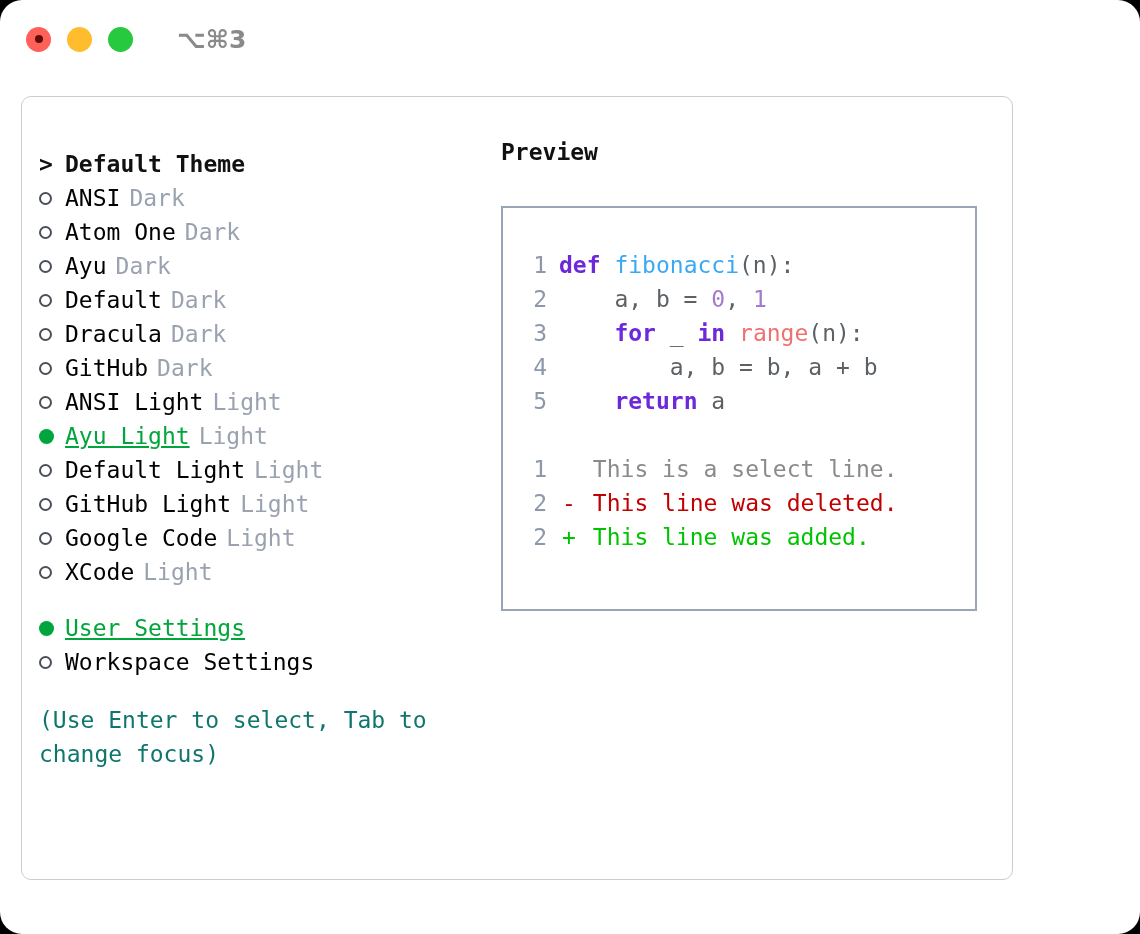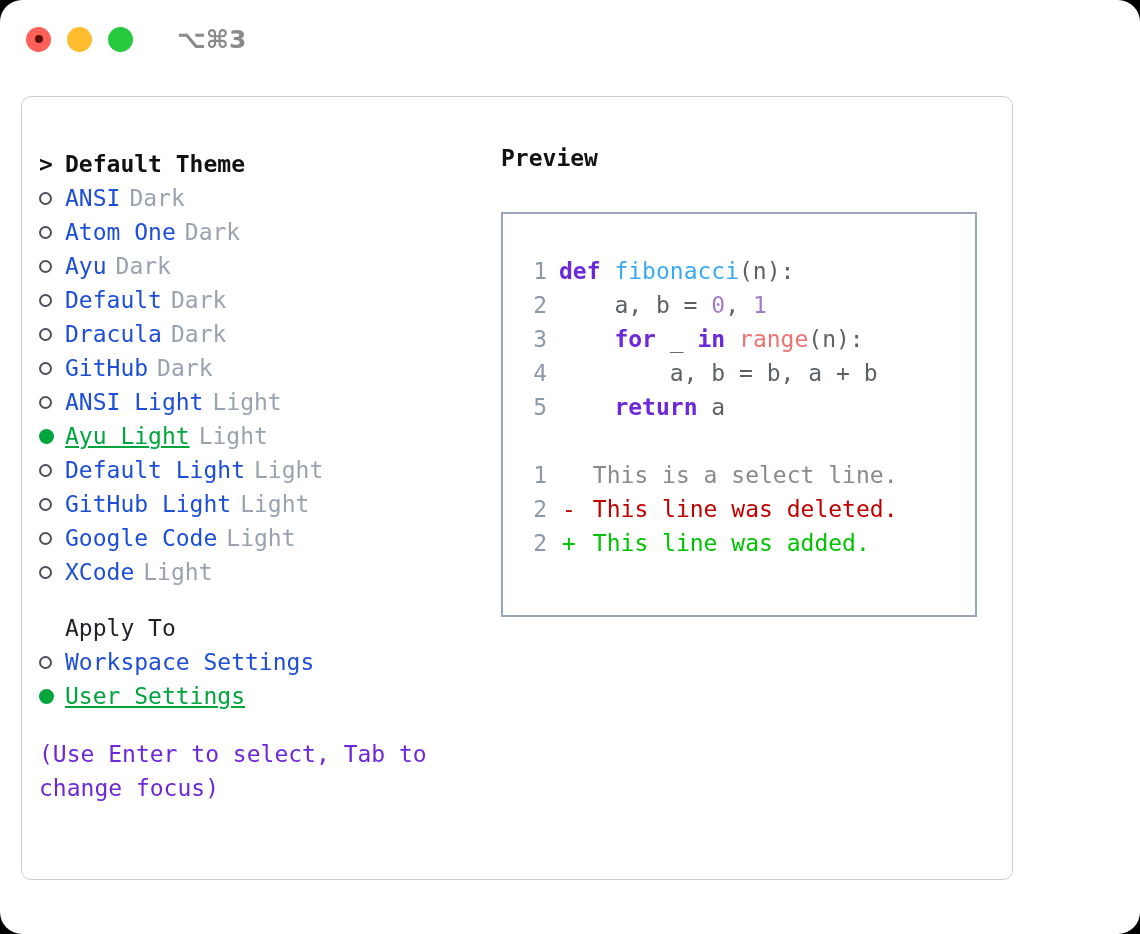--- a/index.html
+++ b/index.html
@@ -127,44 +127,44 @@
     height: 15px;
     border-radius: 50%;
     background: #00a63c;
   }
   .caret {
     font-weight: bold;
     color: #111111;
   }
   .title-row { font-weight: bold; }
   .title-row .label { color: #111111; font-weight: bold; }
-  .label { color: #1d4ed8; }
+  .label { color: #000000; }
   .label-selected { color: #00a63c; text-decoration: underline; }
   .badge {
     color: #9aa2b0;
     margin-left: 9px;
   }
   .section-head {
     color: #1d2026;
     padding-left: 26px;
   }
   .spacer-sm { height: 22px; }
   .hint {
     margin-top: 24px;
-    color: #6d28d9;
+    color: #0f766e;
     font-size: 23px;
     line-height: 34px;
     width: 400px;
   }
 
   
   .right-col {
     position: absolute;
     left: 479px;
-    top: 44px;
+    top: 38px;
     width: 495px;
   }
   .preview-title {
     font-size: 23px;
     color: #111111;
     font-weight: bold;
     line-height: 34px;
   }
   .preview-box {
     margin-top: 37px;
@@ -314,36 +314,33 @@
               <span class="marker">
                 <span class="bullet-empty"></span>
               </span>
               <span class="label">XCode</span>
               <span class="badge">Light</span>
             </div>
           </div>
 
         <div class="spacer-sm"></div>
 
-        <div class="row">
-          <span class="section-head label">Apply To</span>
-        </div>
 
         <div id="apply-items">
             <div class="row">
               <span class="marker">
+                <span class="bullet-filled"></span>
+              </span>
+              <span class="label label-selected">User Settings</span>
+            </div>
+            <div class="row">
+              <span class="marker">
                 <span class="bullet-empty"></span>
               </span>
               <span class="label">Workspace Settings</span>
-            </div>
-            <div class="row">
-              <span class="marker">
-                <span class="bullet-filled"></span>
-              </span>
-              <span class="label label-selected">User Settings</span>
             </div>
           </div>
 
         <div class="hint">(Use Enter to select, Tab to change focus)</div>
       </div>
 
       <div class="right-col">
         <div class="preview-title">Preview</div>
 
         <div class="preview-box">

